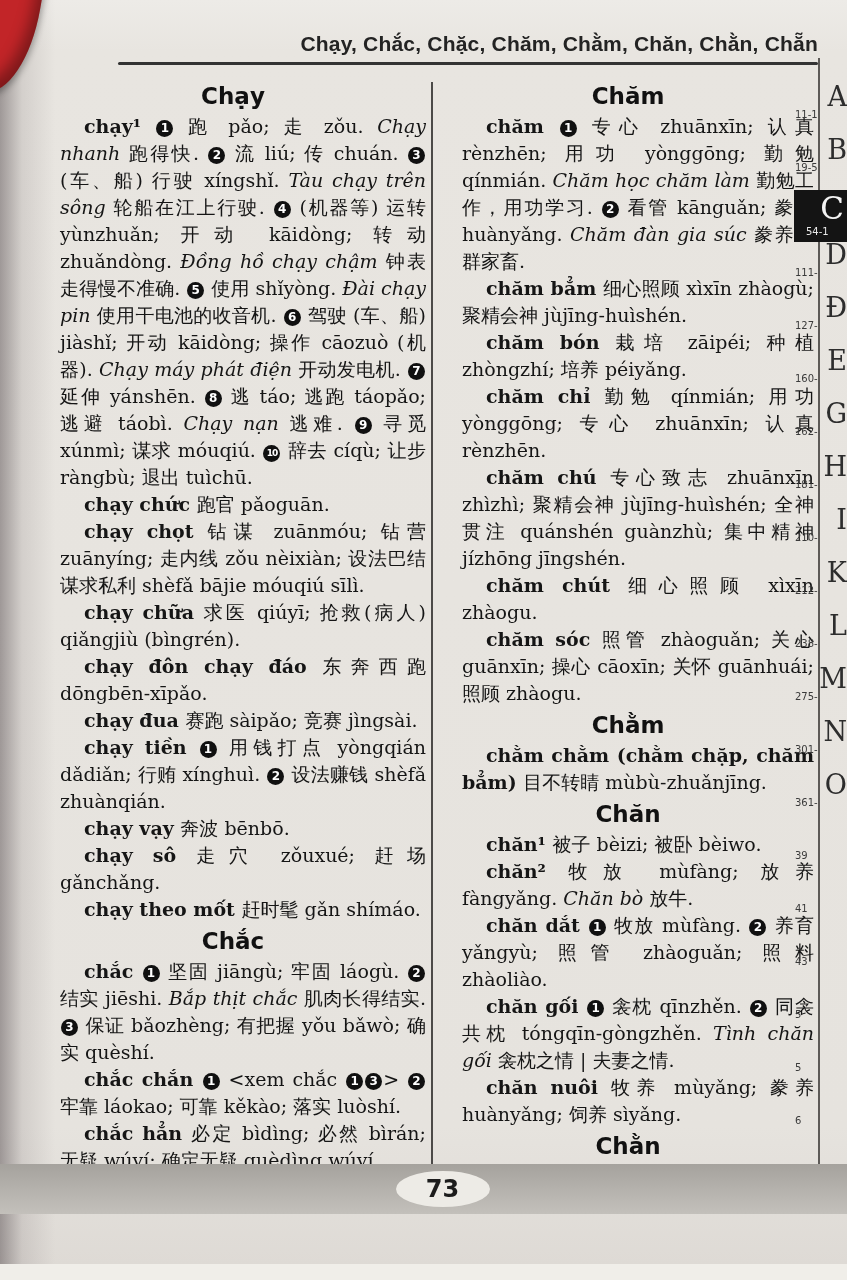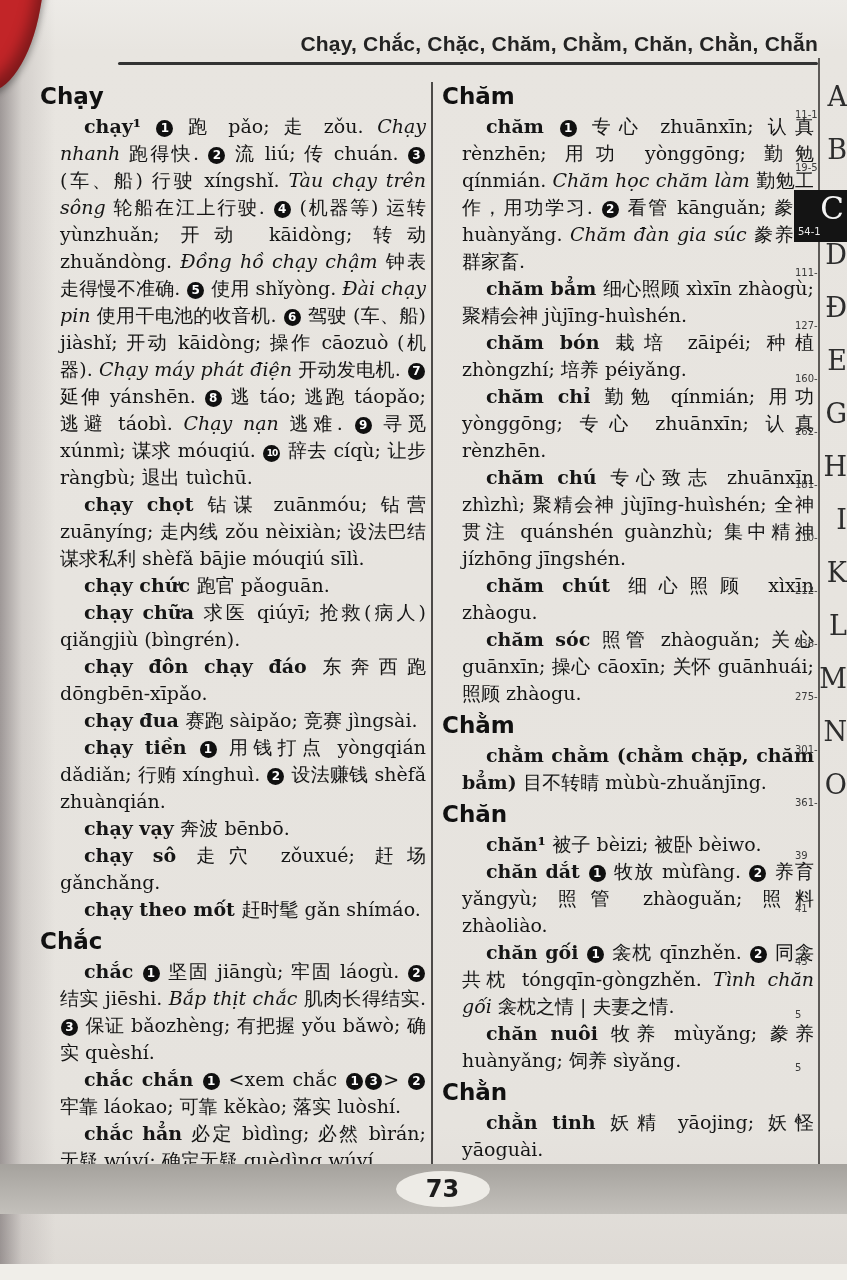--- a/index.html
+++ b/index.html
@@ -30,21 +30,21 @@
     position: absolute; top: 62px; left: 118px; width: 700px; height: 3px;
     background: #333; border-radius: 2px;
   }
   .col {
     position: absolute; top: 78px; height: 1112px; overflow: hidden;
     text-align: justify; font-size: 19px; line-height: 27px; color: #151515;
   }
   .col-left  { left: 40px;  width: 386px; }
   .col-right { left: 442px; width: 372px; }
   .section-heading {
-    text-align: left; font-family: "DejaVu Sans","Liberation Sans",sans-serif;
+    text-align: center; font-family: "DejaVu Sans","Liberation Sans",sans-serif;
     font-weight: bold; font-size: 23px; color: #111; margin: 5px 0 3px;
   }
   .entry { padding-left: 20px; text-indent: -20px; }
   .hw { font-weight: bold; margin-left: 44px; }
   .it { font-style: italic; }
   .cd {
     display: inline-block; text-indent: 0; background: #101010; color: #fff;
     border-radius: 50%; width: 17px; height: 17px; line-height: 17px;
     text-align: center; font-size: 12px; font-weight: bold; vertical-align: 1px;
     font-family: "DejaVu Sans","Liberation Sans",sans-serif; margin: 0 1px;
@@ -86,36 +86,36 @@
   .ti-letter {
     position: absolute; right: 0; top: -3px; font-size: 27px; color: #2d2d2d;
     font-family: "DejaVu Serif","Liberation Serif",serif;
   }
   .ti-num {
     position: absolute; left: 1px; top: 25px; font-size: 10px; color: #3a3a3a;
     font-family: "DejaVu Sans","Liberation Sans",sans-serif; white-space: nowrap;
   }
   .ti-item.active { background: #141414; height: 52px; width: 60px; }
   .ti-item.active .ti-letter { color: #f3f3f3; font-size: 31px; top: 0; right: 10px; }
-  .ti-item.active .ti-num { color: #e9e9e9; top: 36px; left: 4px; }
+  .ti-item.active .ti-num { color: #e9e9e9; top: 36px; left: 12px; }
 </style>
 </head>
 <body>
 
 <div class="photo"></div>
 <div class="red-corner" style="background: rgb(194, 37, 40);"></div>
 
 <div class="running-head">Chạy, Chắc, Chặc, Chăm, Chằm, Chăn, Chằn, Chẵn</div>
 <div class="head-rule"></div>
 
 <div class="col col-left" id="col-left">
     <div class="section-heading">Chạy</div>
     <p class="entry"><span class="hw">chạy¹ </span><span class="cd">1</span> 跑 pǎo; 走 zǒu. <span class="it">Chạy nhanh</span> 跑得快. <span class="cd">2</span> 流 liú; 传 chuán. <span class="cd">3</span> (车、船) 行驶 xíngshǐ. <span class="it">Tàu chạy trên sông</span> 轮船在江上行驶. <span class="cd">4</span> (机器等) 运转 yùnzhuǎn; 开动 kāidòng; 转动 zhuǎndòng. <span class="it">Đồng hồ chạy chậm</span> 钟表走得慢不准确. <span class="cd">5</span> 使用 shǐyòng. <span class="it">Đài chạy pin</span> 使用干电池的收音机. <span class="cd">6</span> 驾驶 (车、船) jiàshǐ; 开动 kāidòng; 操作 cāozuò (机器). <span class="it">Chạy máy phát điện</span> 开动发电机. <span class="cd">7</span> 延伸 yánshēn. <span class="cd">8</span> 逃 táo; 逃跑 táopǎo; 逃避 táobì. <span class="it">Chạy nạn</span> 逃难. <span class="cd">9</span> 寻觅 xúnmì; 谋求 móuqiú. <span class="cd cd10">10</span> 辞去 cíqù; 让步 ràngbù; 退出 tuìchū.</p>
+    <p class="entry"><span class="hw">chạy chức </span>跑官 pǎoguān.</p>
     <p class="entry"><span class="hw">chạy chọt </span>钻谋 zuānmóu; 钻营 zuānyíng; 走内线 zǒu nèixiàn; 设法巴结谋求私利 shèfǎ bājie móuqiú sīlì.</p>
-    <p class="entry"><span class="hw">chạy chức </span>跑官 pǎoguān.</p>
     <p class="entry"><span class="hw">chạy chữa </span>求医 qiúyī; 抢救(病人) qiǎngjiù (bìngrén).</p>
     <p class="entry"><span class="hw">chạy đôn chạy đáo </span>东奔西跑 dōngbēn-xīpǎo.</p>
     <p class="entry"><span class="hw">chạy đua </span>赛跑 sàipǎo; 竞赛 jìngsài.</p>
     <p class="entry"><span class="hw">chạy tiền </span><span class="cd">1</span> 用钱打点 yòngqián dǎdiǎn; 行贿 xínghuì. <span class="cd">2</span> 设法赚钱 shèfǎ zhuànqián.</p>
     <p class="entry"><span class="hw">chạy vạy </span>奔波 bēnbō.</p>
     <p class="entry"><span class="hw">chạy sô </span>走穴 zǒuxué; 赶场 gǎnchǎng.</p>
     <p class="entry"><span class="hw">chạy theo mốt </span>赶时髦 gǎn shímáo.</p>
     <div class="section-heading">Chắc</div>
     <p class="entry"><span class="hw">chắc </span><span class="cd">1</span> 坚固 jiāngù; 牢固 láogù. <span class="cd">2</span> 结实 jiēshi. <span class="it">Bắp thịt chắc</span> 肌肉长得结实. <span class="cd">3</span> 保证 bǎozhèng; 有把握 yǒu bǎwò; 确实 quèshí.</p>
     <p class="entry"><span class="hw">chắc chắn </span><span class="cd">1</span> &lt;xem chắc <span class="cd">1</span><span class="cd">3</span>&gt; <span class="cd">2</span> 牢靠 láokao; 可靠 kěkào; 落实 luòshí.</p>
@@ -128,20 +128,21 @@
     <p class="entry"><span class="hw">chăm bẳm </span>细心照顾 xìxīn zhàogù; 聚精会神 jùjīng-huìshén.</p>
     <p class="entry"><span class="hw">chăm bón </span>栽培 zāipéi; 种植 zhòngzhí; 培养 péiyǎng.</p>
     <p class="entry"><span class="hw">chăm chỉ </span>勤勉 qínmián; 用功 yònggōng; 专心 zhuānxīn; 认真 rènzhēn.</p>
     <p class="entry"><span class="hw">chăm chú </span>专心致志 zhuānxīn zhìzhì; 聚精会神 jùjīng-huìshén; 全神贯注 quánshén guànzhù; 集中精神 jízhōng jīngshén.</p>
     <p class="entry"><span class="hw">chăm chút </span>细心照顾 xìxīn zhàogu.</p>
     <p class="entry"><span class="hw">chăm sóc </span>照管 zhàoguǎn; 关心 guānxīn; 操心 cāoxīn; 关怀 guānhuái; 照顾 zhàogu.</p>
     <div class="section-heading">Chằm</div>
     <p class="entry"><span class="hw">chằm chằm (chằm chặp, chăm bẳm) </span>目不转睛 mùbù-zhuǎnjīng.</p>
     <div class="section-heading">Chăn</div>
     <p class="entry"><span class="hw">chăn¹ </span>被子 bèizi; 被卧 bèiwo.</p>
+    <p class="entry"><span class="hw">chăn² </span>牧放 mùfàng; 放养 fàngyǎng. <span class="it">Chăn bò</span> 放牛.</p>
     <p class="entry"><span class="hw">chăn dắt </span><span class="cd">1</span> 牧放 mùfàng. <span class="cd">2</span> 养育 yǎngyù; 照管 zhàoguǎn; 照料 zhàoliào.</p>
     <p class="entry"><span class="hw">chăn gối </span><span class="cd">1</span> 衾枕 qīnzhěn. <span class="cd">2</span> 同衾共枕 tóngqīn-gòngzhěn. <span class="it">Tình chăn gối</span> 衾枕之情 | 夫妻之情.</p>
     <p class="entry"><span class="hw">chăn nuôi </span>牧养 mùyǎng; 豢养 huànyǎng; 饲养 sìyǎng.</p>
     <div class="section-heading">Chằn</div>
     <p class="entry"><span class="hw">chằn tinh </span>妖精 yāojing; 妖怪 yāoguài.</p>
     <div class="section-heading">Chẵn</div>
   </div>
 
 <div class="right-edge-line"></div>
 <div class="thumb-index" id="thumb-index">

